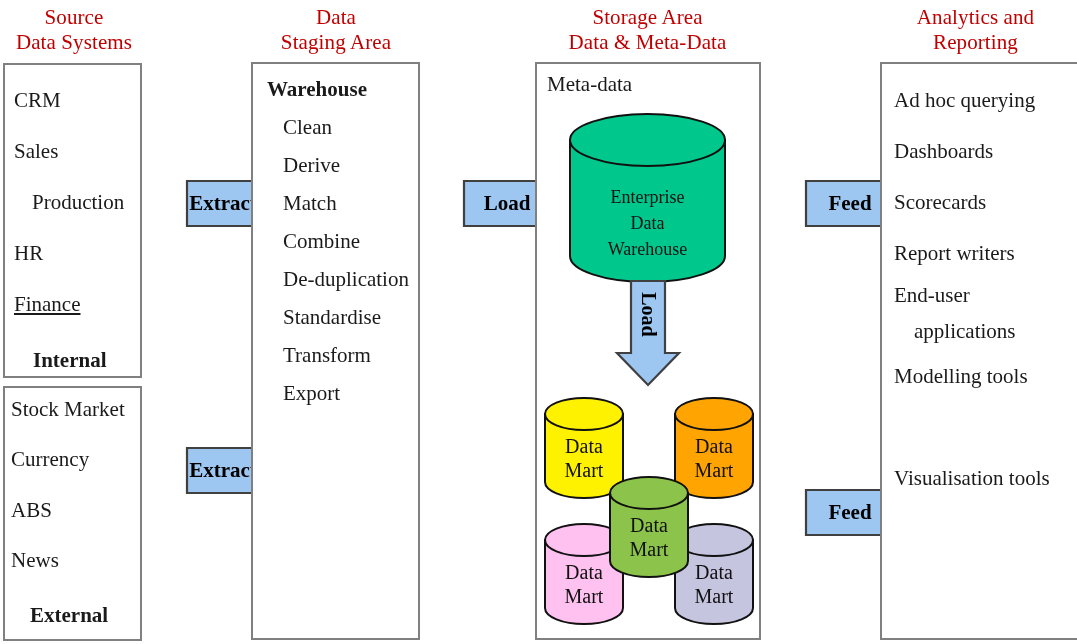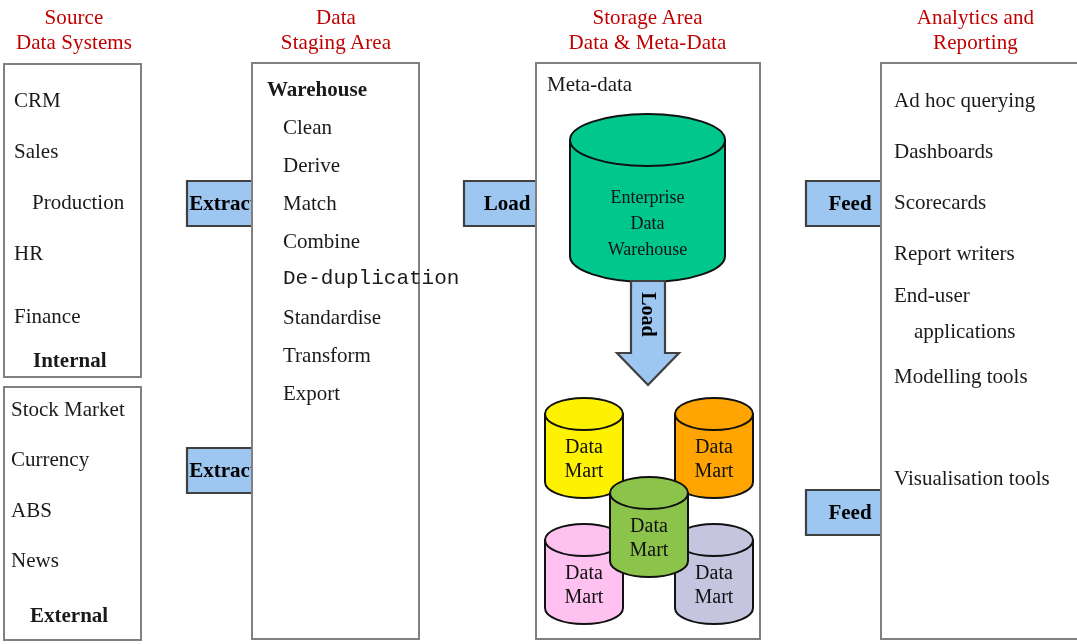--- a/index.html
+++ b/index.html
@@ -120,21 +120,21 @@
   <div class="col-title" style="left:878px; top:5px; width:195px;">
     <div>Analytics and</div>
     <div>Reporting</div>
   </div>
 
   <div class="panel" style="left:3px; top:63px; width:139px; height:315px;">
     <div class="panel-item" style="left:9px; top:23px;">CRM</div>
     <div class="panel-item" style="left:9px; top:74px;">Sales</div>
     <div class="panel-item" style="left:3px; top:125px;margin-left:24px;">Production</div>
     <div class="panel-item" style="left:9px; top:176px;">HR</div>
-    <div class="panel-item" style="left:9px; top:239px;">Finance</div>
+    <div class="panel-item" style="left:9px; top:227px;text-decoration:underline;">Finance</div>
     <div class="panel-item bold" style="left:28px; top:283px;">Internal</div>
   </div>
 
   <div class="panel" style="left:3px; top:386px; width:139px; height:255px;padding-left:32px;">
     <div class="panel-item" style="left:6px; top:9px;">Stock Market</div>
     <div class="panel-item" style="left:6px; top:59px;">Currency</div>
     <div class="panel-item" style="left:6px; top:110px;">ABS</div>
     <div class="panel-item" style="left:6px; top:160px;">News</div>
     <div class="panel-item bold" style="left:25px; top:215px;">External</div>
   </div>
@@ -152,21 +152,21 @@
     </svg>
     <div class="arrow-label" style="left:0px; top:34px; width:72px;">Extract</div>
   </div>
 
   <div class="panel" style="left:251px; top:62px; width:169px; height:578px;">
     <div class="panel-item bold" style="left:14px; top:13px;">Warehouse</div>
     <div class="panel-item" style="left:30px; top:51px;">Clean</div>
     <div class="panel-item" style="left:30px; top:89px;text-align:right;">Derive</div>
     <div class="panel-item" style="left:30px; top:127px;">Match</div>
     <div class="panel-item" style="left:30px; top:165px;">Combine</div>
-    <div class="panel-item" style="left:30px; top:203px;font-family:Liberation Mono, monospace;">De-duplication</div>
+    <div class="panel-item" style="left:30px; top:203px;">De-duplication</div>
     <div class="panel-item" style="left:30px; top:241px;">Standardise</div>
     <div class="panel-item" style="left:30px; top:279px;">Transform</div>
     <div class="panel-item" style="left:30px; top:317px;">Export</div>
   </div>
 
   <div class="arrow-h" style="left:420px; top:157px;">
     <svg width="120" height="93" viewBox="0 0 120 93">
       <polygon points="0,24 84,24 84,2 118,46.5 84,91 84,69 0,69" fill="#9DC6F0" stroke="#404040" stroke-width="2.2" stroke-linejoin="miter"></polygon>
     </svg>
     <div class="arrow-label" style="left:0px; top:34px; width:86px;">Load</div>

